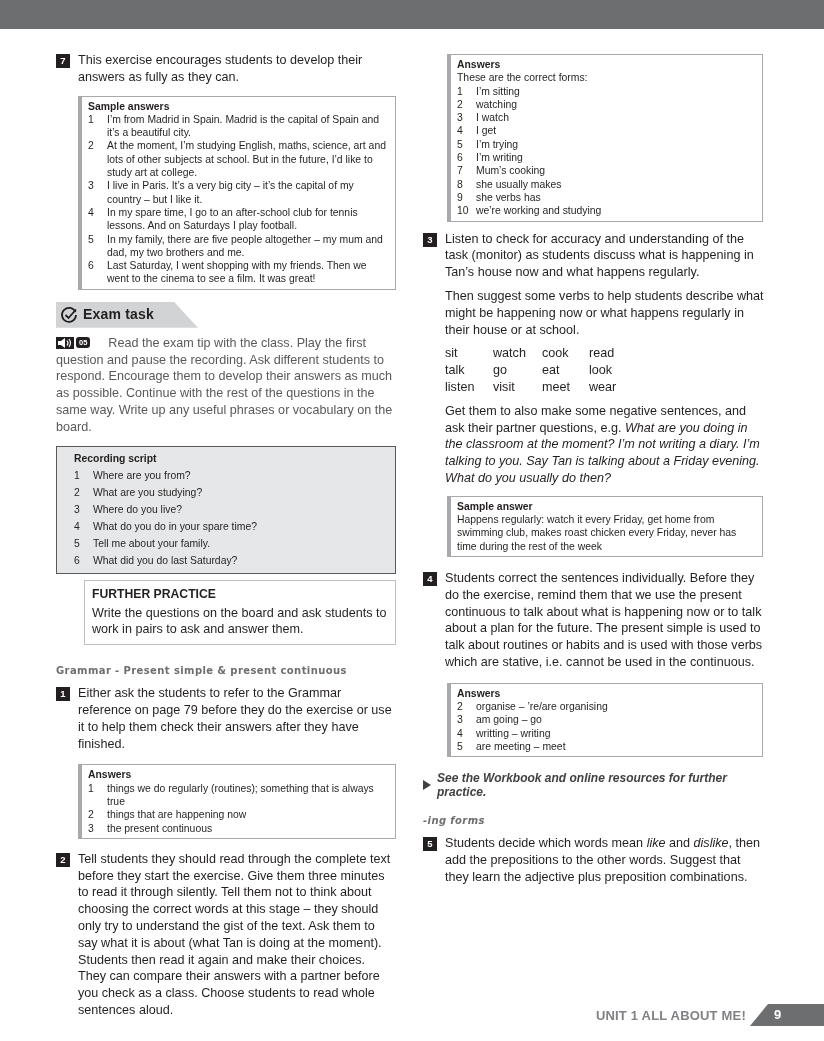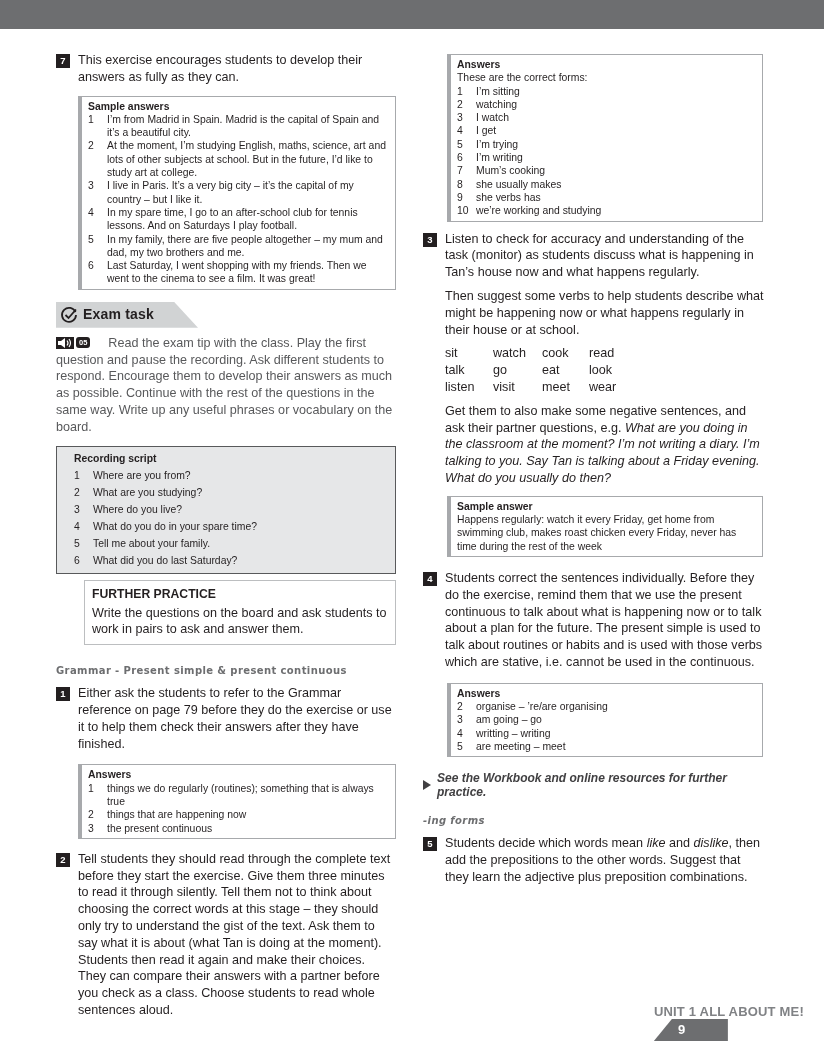--- a/index.html
+++ b/index.html
@@ -43,21 +43,21 @@
 
   .section-head { font-family: "DejaVu Sans", sans-serif; font-weight: bold; font-size: 10px; color: #6d6e70; line-height: 16px; letter-spacing: 0.4px; }
 
   .verbs { display: grid; grid-template-columns: 48px 49px 47px 40px; font-size: 12.6px; line-height: 16.8px; }
 
   .note { font-size: 12px; font-style: italic; font-weight: bold; color: #414042; display: flex; align-items: center; }
   .note .tri { width: 0; height: 0; border-top: 5px solid transparent; border-bottom: 5px solid transparent; border-left: 8px solid #414042; margin-right: 6px; }
 
   i { font-style: italic; }
 
-  .footer { position: absolute; right: 16px; top: 1004px; height: 22px; display: flex; align-items: flex-start; flex-direction: column; }
+  .footer { position: absolute; right: 0; top: 1004px; height: 22px; display: flex; align-items: center; }
   .footer .unit { font-size: 13px; font-weight: bold; color: #808285; margin-right: 4px; letter-spacing: 0.2px; }
   .footer .pg { width: 74px; height: 22px; background: #6d6e70; clip-path: polygon(18px 0, 74px 0, 74px 22px, 0 22px); color: #fff; font-weight: bold; font-size: 13px; padding-left: 24px; line-height: 22px; }
 </style>
 </head>
 <body>
 
 <div class="top-bar"></div>
 
 <div class="col col-left">
 

